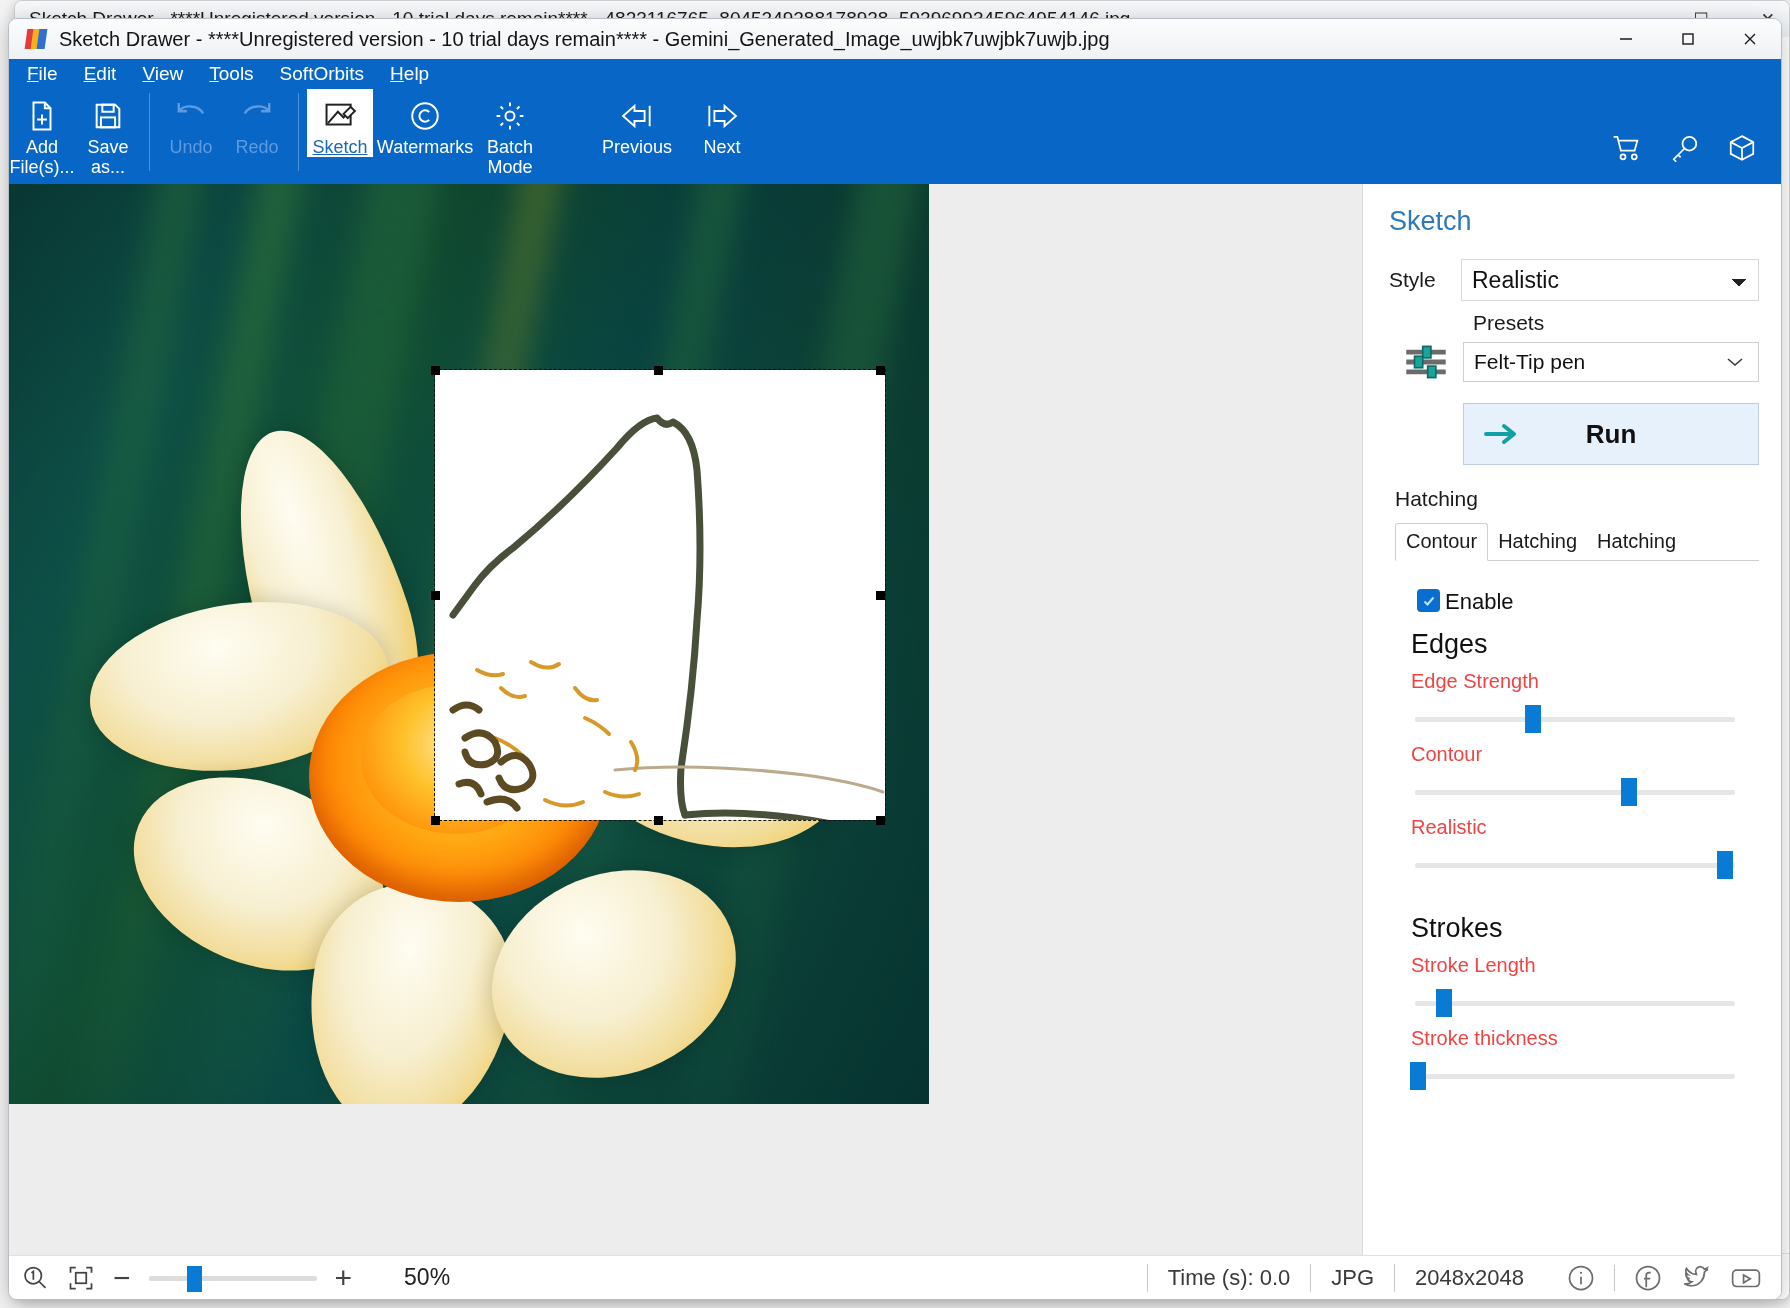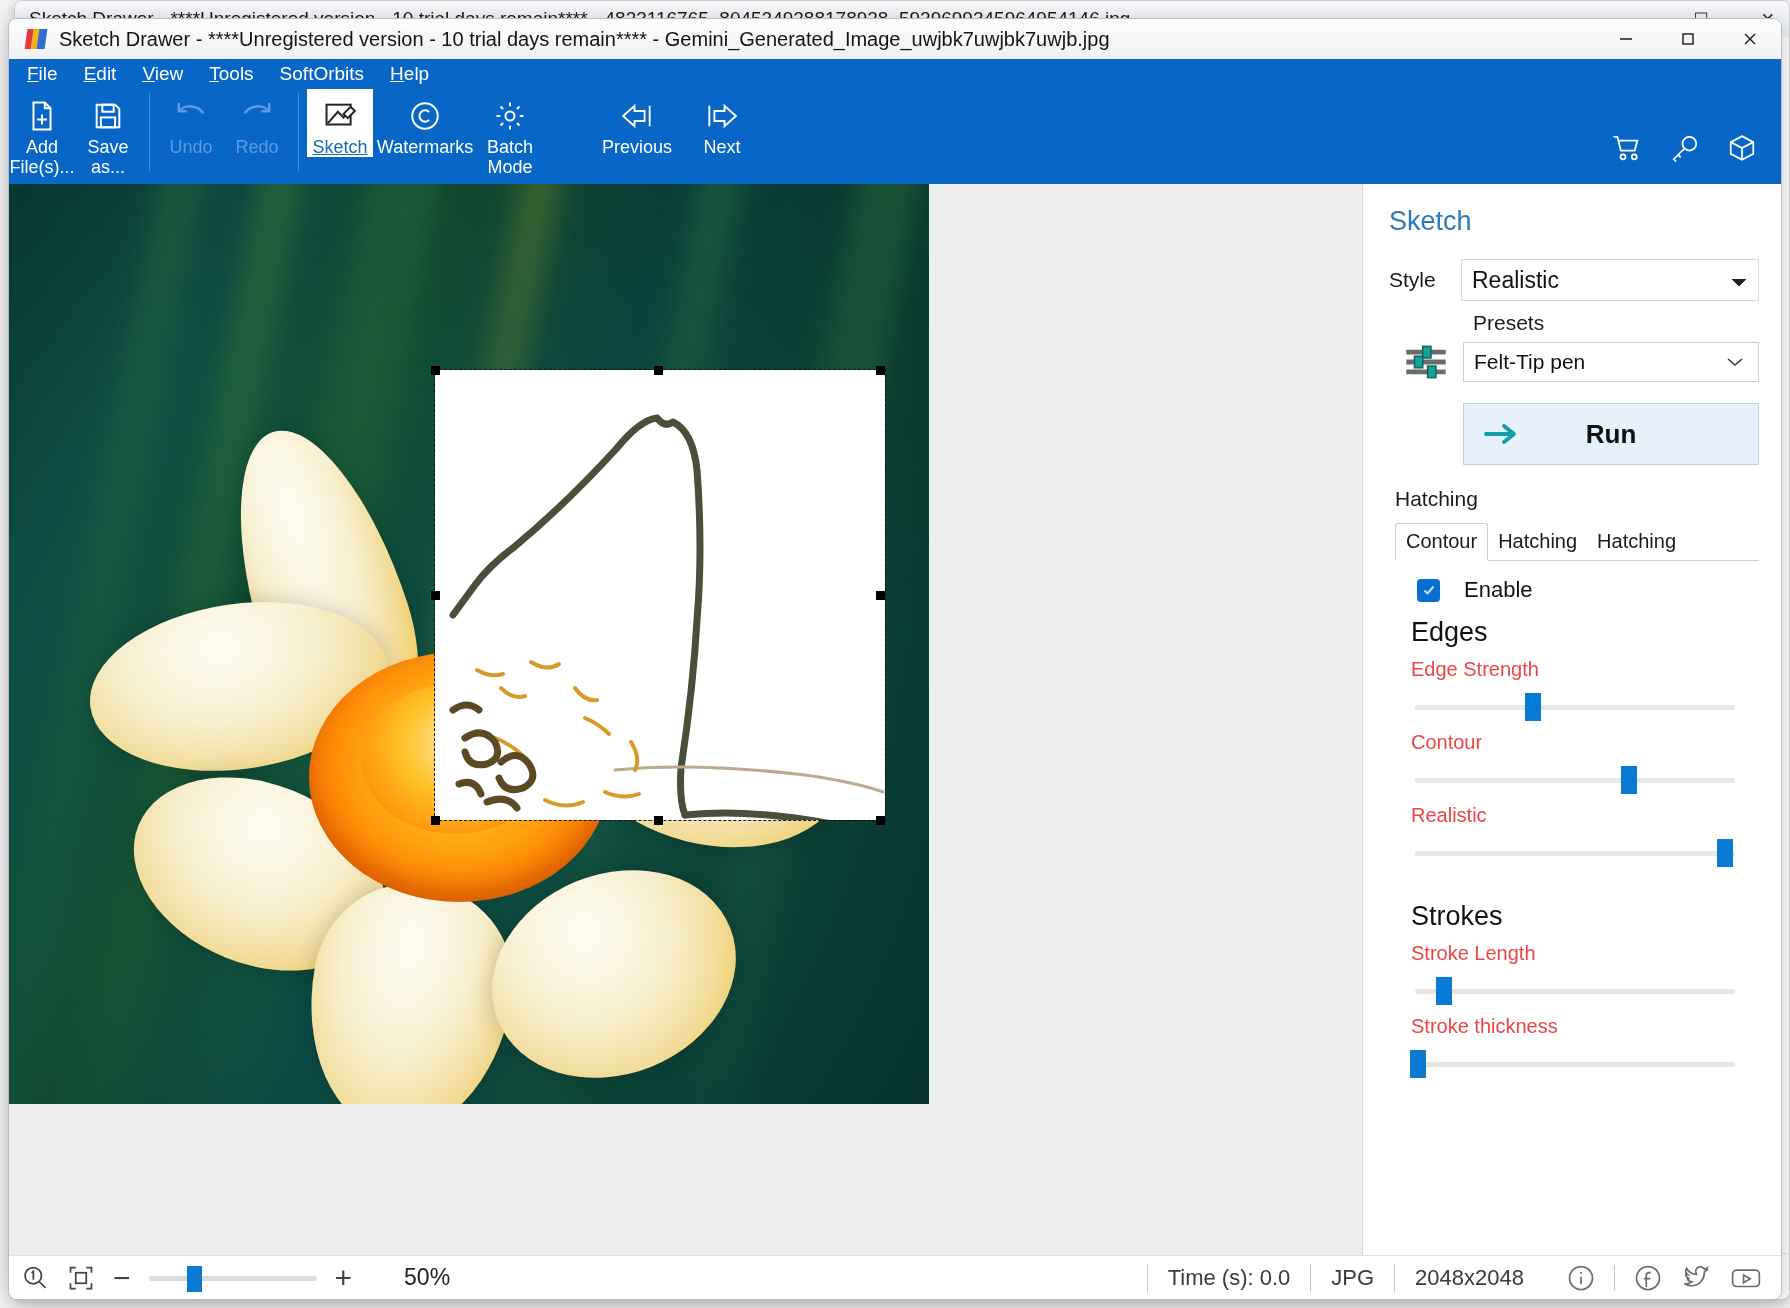--- a/index.html
+++ b/index.html
@@ -176,21 +176,21 @@
     margin: 18px 0 0 74px; height:62px; background:#e7f1fb;
     border:1px solid #bfcedd; display:flex; align-items:center;
     position:relative; cursor:pointer;
   }
   #run-button .rtxt { flex:1; text-align:center; font-size:26px; font-weight:bold; color:#111; }
   #run-arrow { position:absolute; left:20px; top:50%; transform:translateY(-50%); }
   #options-label { font-size:21px; margin:22px 0 12px 6px; color:#1a1a1a; }
   #tabs { display:flex; align-items:flex-end; margin-left:6px; border-bottom:1px solid #d0d0d0;}
   .tab { font-size:20px; padding:6px 10px 7px 10px; color:#1a1a1a; cursor:pointer; }
   .tab.sel { border:1px solid #cfcfcf; border-bottom:1px solid #fff; border-radius:3px 3px 0 0; margin-bottom:-1px; background:#fff;}
-  #enable-row { display:flex; align-items:center; gap:24px; margin:16px 0 0 28px; }
+  #enable-row { display:flex; align-items:flex-start; gap:5px; margin:28px 0 0 28px; }
   #enable-box {
     width:23px; height:23px; background:#0a6ed1; border-radius:4px;
     display:flex; align-items:center; justify-content:center; color:#fff; font-size:15px;
   }
   #enable-text { font-size:22px; color:#111; }
   .group-title { font-size:27px; margin:14px 0 2px 22px; color:#111; }
   .slider-label { font-size:20px; margin:10px 0 0 22px; color:#ef4444; }
   .slider {
     position:relative; height:28px; margin:12px 24px 0 26px;
   }

